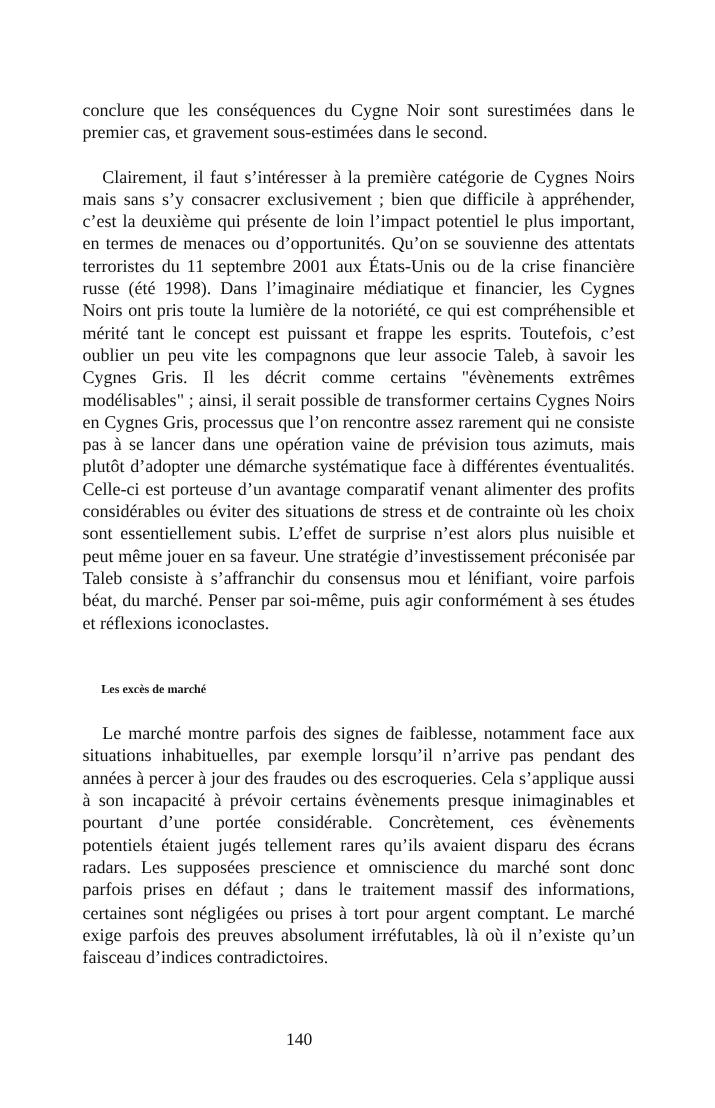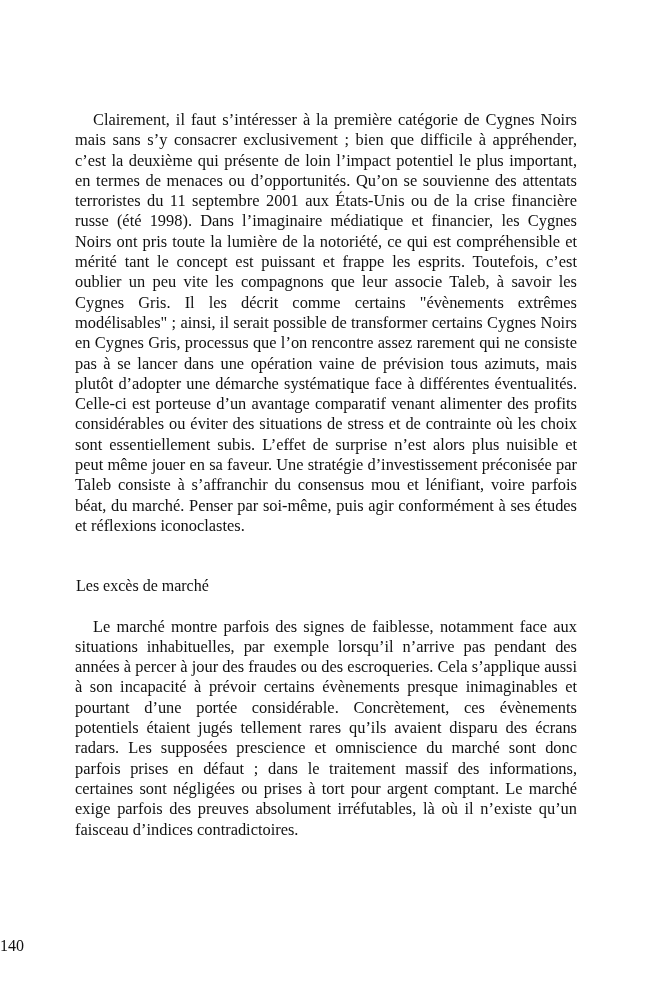--- a/index.html
+++ b/index.html
@@ -6,31 +6,32 @@
   body { width: 650px; height: 1007px; position: relative; overflow: hidden; }
   .page {
     position: absolute; left: 75px; top: 90px; width: 502px;
     font-family: "Liberation Serif", "DejaVu Serif", serif;
     font-size: 16.4px; line-height: 20.3px; color: #111111;
   }
   p { margin: 0; text-align: justify; }
   .indent { text-indent: 18px; margin-top: 20px; }
   .gap { height: 40px; }
   h2 {
-    margin: 0 0 0 1px; font-size: 16px; font-weight: normal; line-height: 20.3px;
+    margin: 0 0 0 17px; font-size: 11px; font-weight: bold; line-height: 20.3px;
     font-family: "Liberation Serif", "DejaVu Serif", serif;
   }
   .pagenum {
-    position: absolute; left: 0; width: 544px; top: 937px; 
+    position: absolute; left: 0; width: 544px; top: 937px; text-align: center;
     font-family: "Liberation Serif", "DejaVu Serif", serif; font-size: 16px; color: #111;
   }
 </style>
 </head>
 <body>
 
 <div class="page">
+  <p>conclure que les conséquences du Cygne Noir sont surestimées dans le premier cas, et gravement sous-estimées dans le second.</p>
   <p class="indent">Clairement, il faut s’intéresser à la première catégorie de Cygnes Noirs mais sans s’y consacrer exclusivement ; bien que difficile à appréhender, c’est la deuxième qui présente de loin l’impact potentiel le plus important, en termes de menaces ou d’opportunités. Qu’on se souvienne des attentats terroristes du 11 septembre 2001 aux États-Unis ou de la crise financière russe (été 1998). Dans l’imaginaire médiatique et financier, les Cygnes Noirs ont pris toute la lumière de la notoriété, ce qui est compréhensible et mérité tant le concept est puissant et frappe les esprits. Toutefois, c’est oublier un peu vite les compagnons que leur associe Taleb, à savoir les Cygnes Gris. Il les décrit comme certains "évènements extrêmes modélisables" ; ainsi, il serait possible de transformer certains Cygnes Noirs en Cygnes Gris, processus que l’on rencontre assez rarement qui ne consiste pas à se lancer dans une opération vaine de prévision tous azimuts, mais plutôt d’adopter une démarche systématique face à différentes éventualités. Celle-ci est porteuse d’un avantage comparatif venant alimenter des profits considérables ou éviter des situations de stress et de contrainte où les choix sont essentiellement subis. L’effet de surprise n’est alors plus nuisible et peut même jouer en sa faveur. Une stratégie d’investissement préconisée par Taleb consiste à s’affranchir du consensus mou et lénifiant, voire parfois béat, du marché. Penser par soi-même, puis agir conformément à ses études et réflexions iconoclastes.</p>
   <div class="gap"></div>
   <h2>Les excès de marché</h2>
   <p class="indent">Le marché montre parfois des signes de faiblesse, notamment face aux situations inhabituelles, par exemple lorsqu’il n’arrive pas pendant des années à percer à jour des fraudes ou des escroqueries. Cela s’applique aussi à son incapacité à prévoir certains évènements presque inimaginables et pourtant d’une portée considérable. Concrètement, ces évènements potentiels étaient jugés tellement rares qu’ils avaient disparu des écrans radars. Les supposées prescience et omniscience du marché sont donc parfois prises en défaut ; dans le traitement massif des informations, certaines sont négligées ou prises à tort pour argent comptant. Le marché exige parfois des preuves absolument irréfutables, là où il n’existe qu’un faisceau d’indices contradictoires.</p>
 </div>
 
 <div class="pagenum">140</div>
 
 </body></html>

